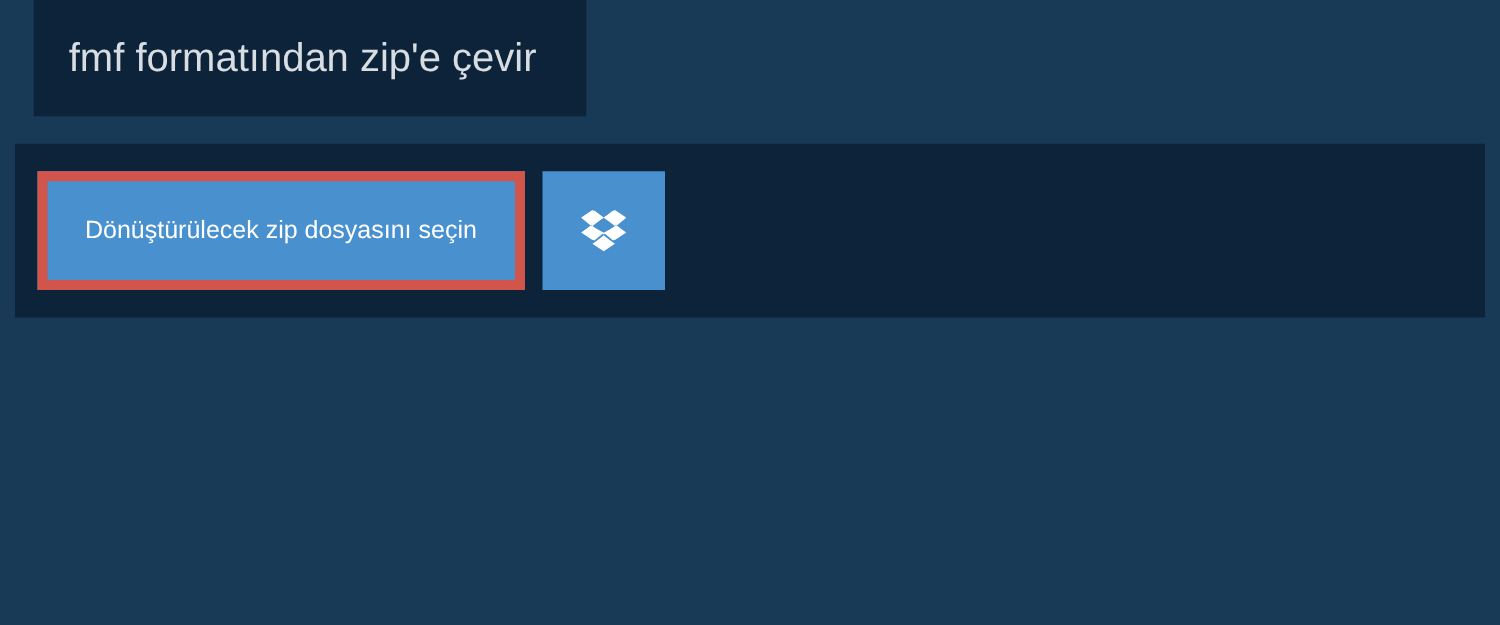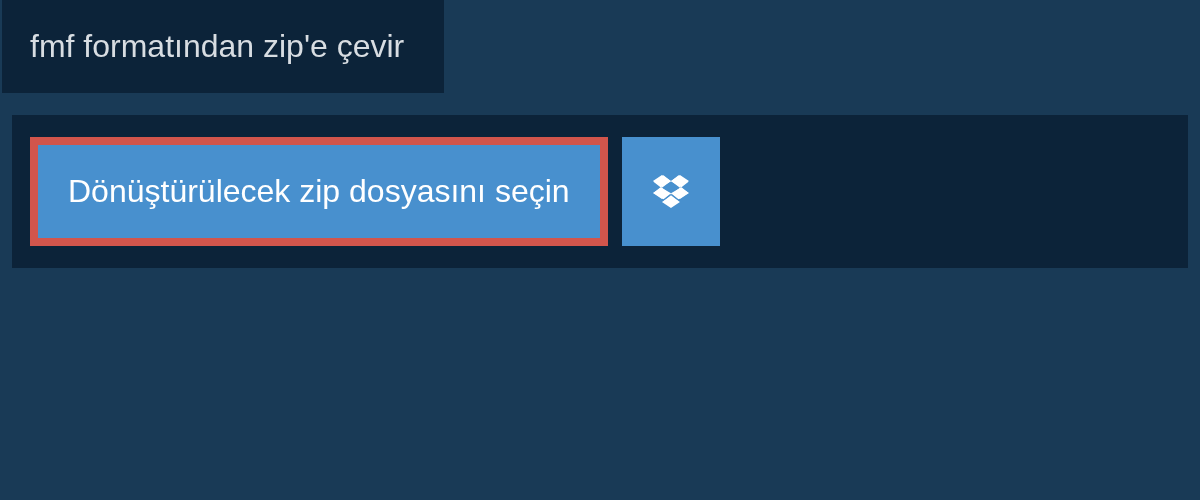--- a/index.html
+++ b/index.html
@@ -11,41 +11,41 @@
       width: 1200px;
       height: 500px;
       background: #193a56;
       font-family: -apple-system, BlinkMacSystemFont, "Segoe UI", Arial, sans-serif;
       overflow: hidden;
     }
     .header-tab {
       background: #0c2339;
       display: inline-block;
       padding: 28px 40px 28px 28px;
-      margin-left: 2px;
+      margin-left: 27px;
     }
     .header-title {
       color: #d8dde2;
       font-size: 32px;
       font-weight: 400;
     }
     .panel {
       background: #0c2339;
       margin: 22px 12px 0 12px;
       padding: 22px 18px;
     }
     .button-row {
       display: flex;
       gap: 14px;
     }
     .choose-button {
       background: #4890ce;
       border: 8px solid #d2554c;
       color: #ffffff;
-      font-size: 32px;
+      font-size: 20px;
       font-weight: 400;
       padding: 28px 30px;
       cursor: pointer;
       display: inline-block;
       white-space: nowrap;
     }
     .dropbox-button {
       background: #4890ce;
       width: 98px;
       display: flex;

